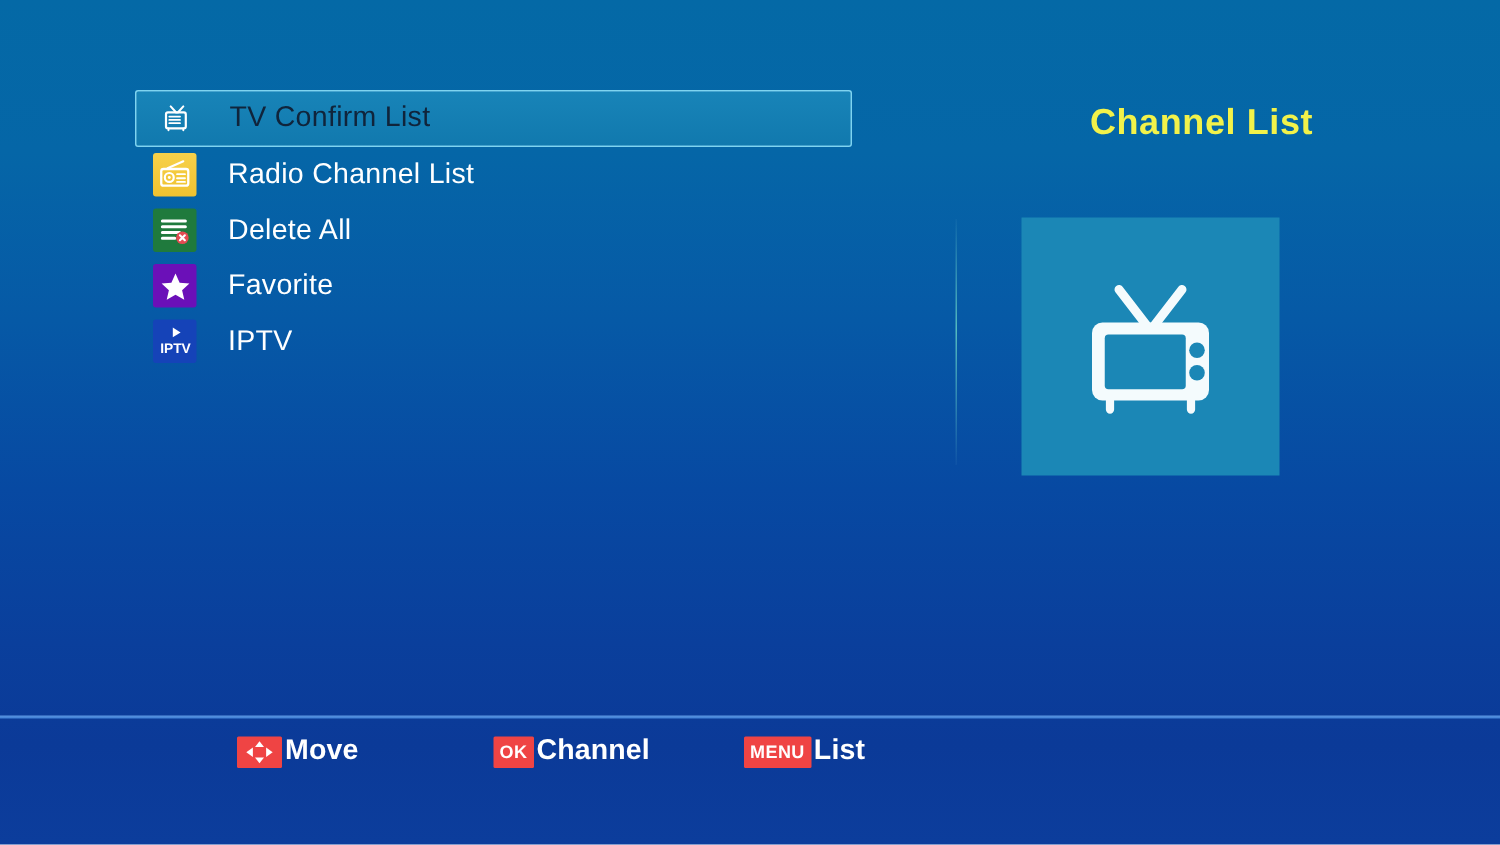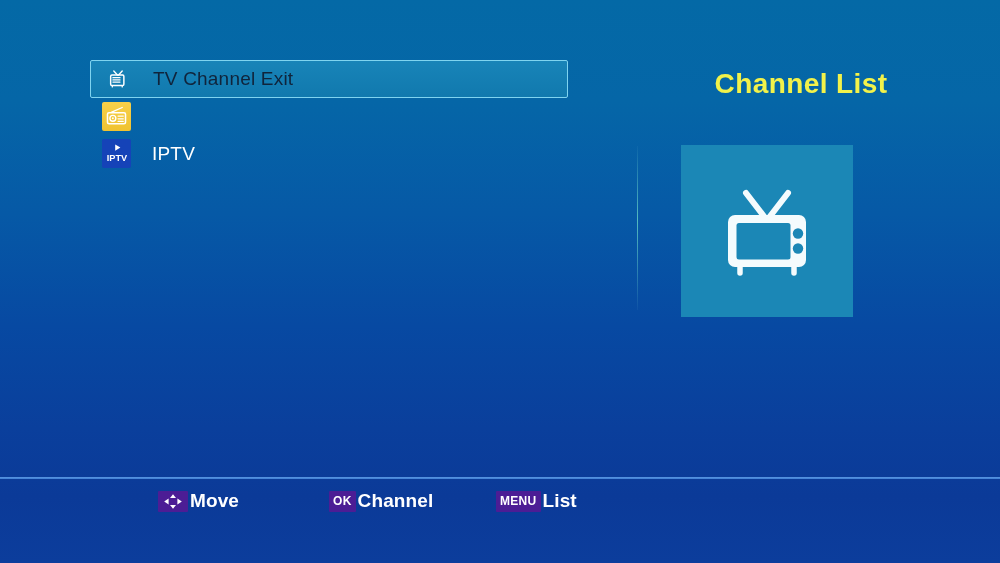--- a/index.html
+++ b/index.html
@@ -53,21 +53,21 @@
   .ic-tv      { background:#1481b5; }
   .ic-radio   { background:linear-gradient(to bottom,#f7d14a,#f0c230); }
   .ic-delete  { background:#1f7a3d; }
   .ic-fav     { background:#6b10b8; }
   .ic-iptv    { background:#1543b8; }
 
   
   #panel-title {
     position:absolute; left:636px; top:68px; width:330px;
     text-align:center;
-    font-size:28px; font-weight:bold;
+    font-size:24px; font-weight:bold;
     color:#f2f24a;
     letter-spacing:0.4px;
   }
   #vdivider {
     position:absolute; left:637px; top:146px;
     width:1px; height:164px;
     background:linear-gradient(to bottom,
       rgba(140,200,230,0.05),
       rgba(110,220,200,0.75) 45%,
       rgba(140,200,230,0.05));
@@ -89,21 +89,21 @@
     position:absolute; left:0; top:477px; width:1000px; height:2px;
     background:linear-gradient(to bottom,#5a95e0,#3f7fd6);
   }
   #helpbar {
     position:absolute; left:0; top:486px; width:1000px; height:40px;
   }
   .help-item {
     position:absolute; display:flex; align-items:center; top:4px;
   }
   .help-badge {
-    background:#4c1d95;
+    background:#ef4444;
     color:#ffffff;
     font-size:12px; font-weight:bold;
     height:21px; min-width:25px;
     display:flex; align-items:center; justify-content:center;
     padding:0 4px;
     border-radius:1px;
     letter-spacing:0.3px;
   }
   .help-badge.arrows { padding:0 3px; }
   .help-text {
@@ -122,36 +122,55 @@
 
   <div class="menu-row selected">
     <span class="mi-icon ic-tv">
       <svg width="22" height="22" viewBox="0 0 24 24">
         <path d="M7.4 3.2 L11.4 7.6 M16.6 3.2 L12.6 7.6" stroke="#ffffff" stroke-width="1.5" fill="none" stroke-linecap="round"></path>
         <rect x="4" y="7.6" width="14.4" height="11.6" rx="1.4" fill="none" stroke="#ffffff" stroke-width="1.6"></rect>
         <path d="M6.4 10.6 H14.2 M6.4 13 H14.2 M6.4 15.4 H14.2" stroke="#ffffff" stroke-width="1.3" stroke-linecap="round"></path>
         <path d="M5.8 19.2 V20.6 M16.6 19.2 V20.6" stroke="#ffffff" stroke-width="1.4" stroke-linecap="round"></path>
       </svg>
     </span>
-    <span class="mi-label">TV Channel Exit</span>
+    <span class="mi-label">TV Confirm List</span>
   </div>
 
   <div class="menu-row">
     <span class="mi-icon ic-radio">
       <svg width="23" height="23" viewBox="0 0 24 24">
         <path d="M7 7.5 L18 2.6" stroke="#ffffff" stroke-width="1.4" stroke-linecap="round"></path>
         <rect x="2.6" y="8" width="18.8" height="11.6" rx="1.6" fill="none" stroke="#ffffff" stroke-width="1.6"></rect>
         <circle cx="8.2" cy="13.9" r="3.1" fill="none" stroke="#ffffff" stroke-width="1.5"></circle>
         <circle cx="8.2" cy="13.9" r="1" fill="#ffffff"></circle>
         <path d="M13.6 11.6 H19.1 M13.6 14.4 H19.1 M13.6 17 H19.1" stroke="#ffffff" stroke-width="1.3" stroke-linecap="round"></path>
       </svg>
     </span>
-  </div>
-
-
+    <span class="mi-label">Radio Channel List</span>
+  </div>
+
+  <div class="menu-row">
+    <span class="mi-icon ic-delete">
+      <svg width="23" height="23" viewBox="0 0 24 24">
+        <path d="M3.4 5.6 H19.4 M3.4 9.6 H19.4 M3.4 13.6 H15.4 M3.4 17.6 H12" stroke="#ffffff" stroke-width="2.1" stroke-linecap="round"></path>
+        <circle cx="17.3" cy="17.2" r="4.4" fill="#e24b52"></circle>
+        <path d="M15.6 15.5 L19 18.9 M19 15.5 L15.6 18.9" stroke="#ffffff" stroke-width="1.5" stroke-linecap="round"></path>
+      </svg>
+    </span>
+    <span class="mi-label">Delete All</span>
+  </div>
+
+  <div class="menu-row">
+    <span class="mi-icon ic-fav">
+      <svg width="22" height="22" viewBox="0 0 24 24">
+        <path d="M12 2.6 L15 9.2 L22.1 9.9 L16.8 14.7 L18.4 21.6 L12 18 L5.6 21.6 L7.2 14.7 L1.9 9.9 L9 9.2 Z" fill="#ffffff"></path>
+      </svg>
+    </span>
+    <span class="mi-label">Favorite</span>
+  </div>
 
   <div class="menu-row">
     <span class="mi-icon ic-iptv">
       <svg width="26" height="26" viewBox="0 0 26 26">
         <path d="M11.2 3.4 L16.4 6.6 L11.2 9.8 Z" fill="#ffffff"></path>
         <text x="13" y="20.4" font-family="Liberation Sans, sans-serif" font-size="9.2" font-weight="bold" fill="#ffffff" text-anchor="middle">IPTV</text>
       </svg>
     </span>
     <span class="mi-label">IPTV</span>
   </div>

